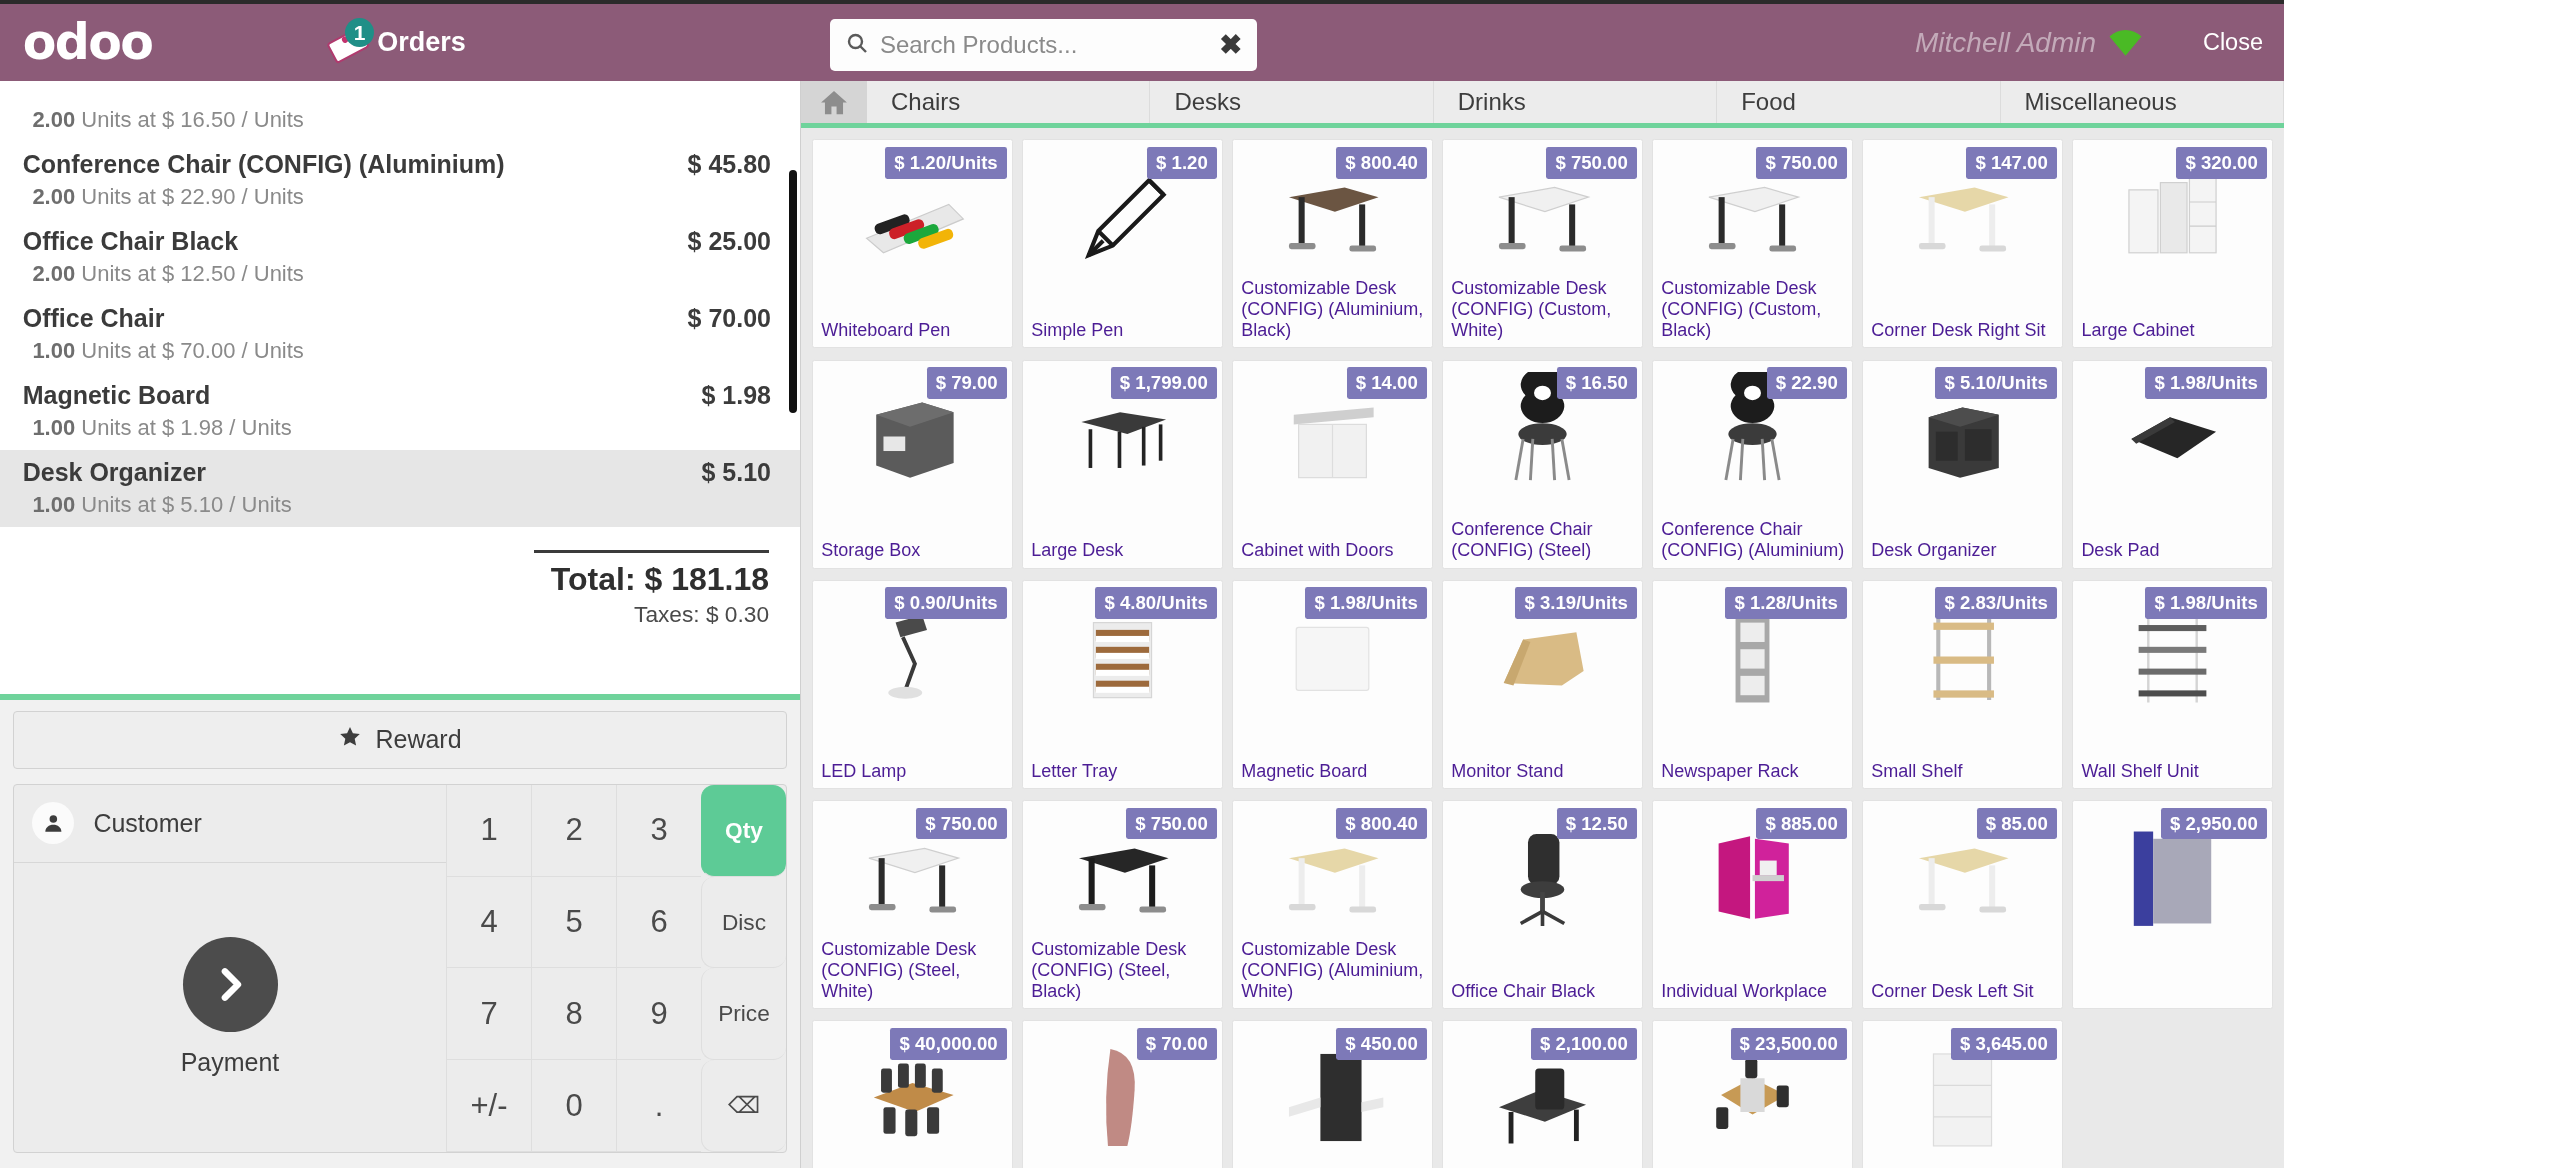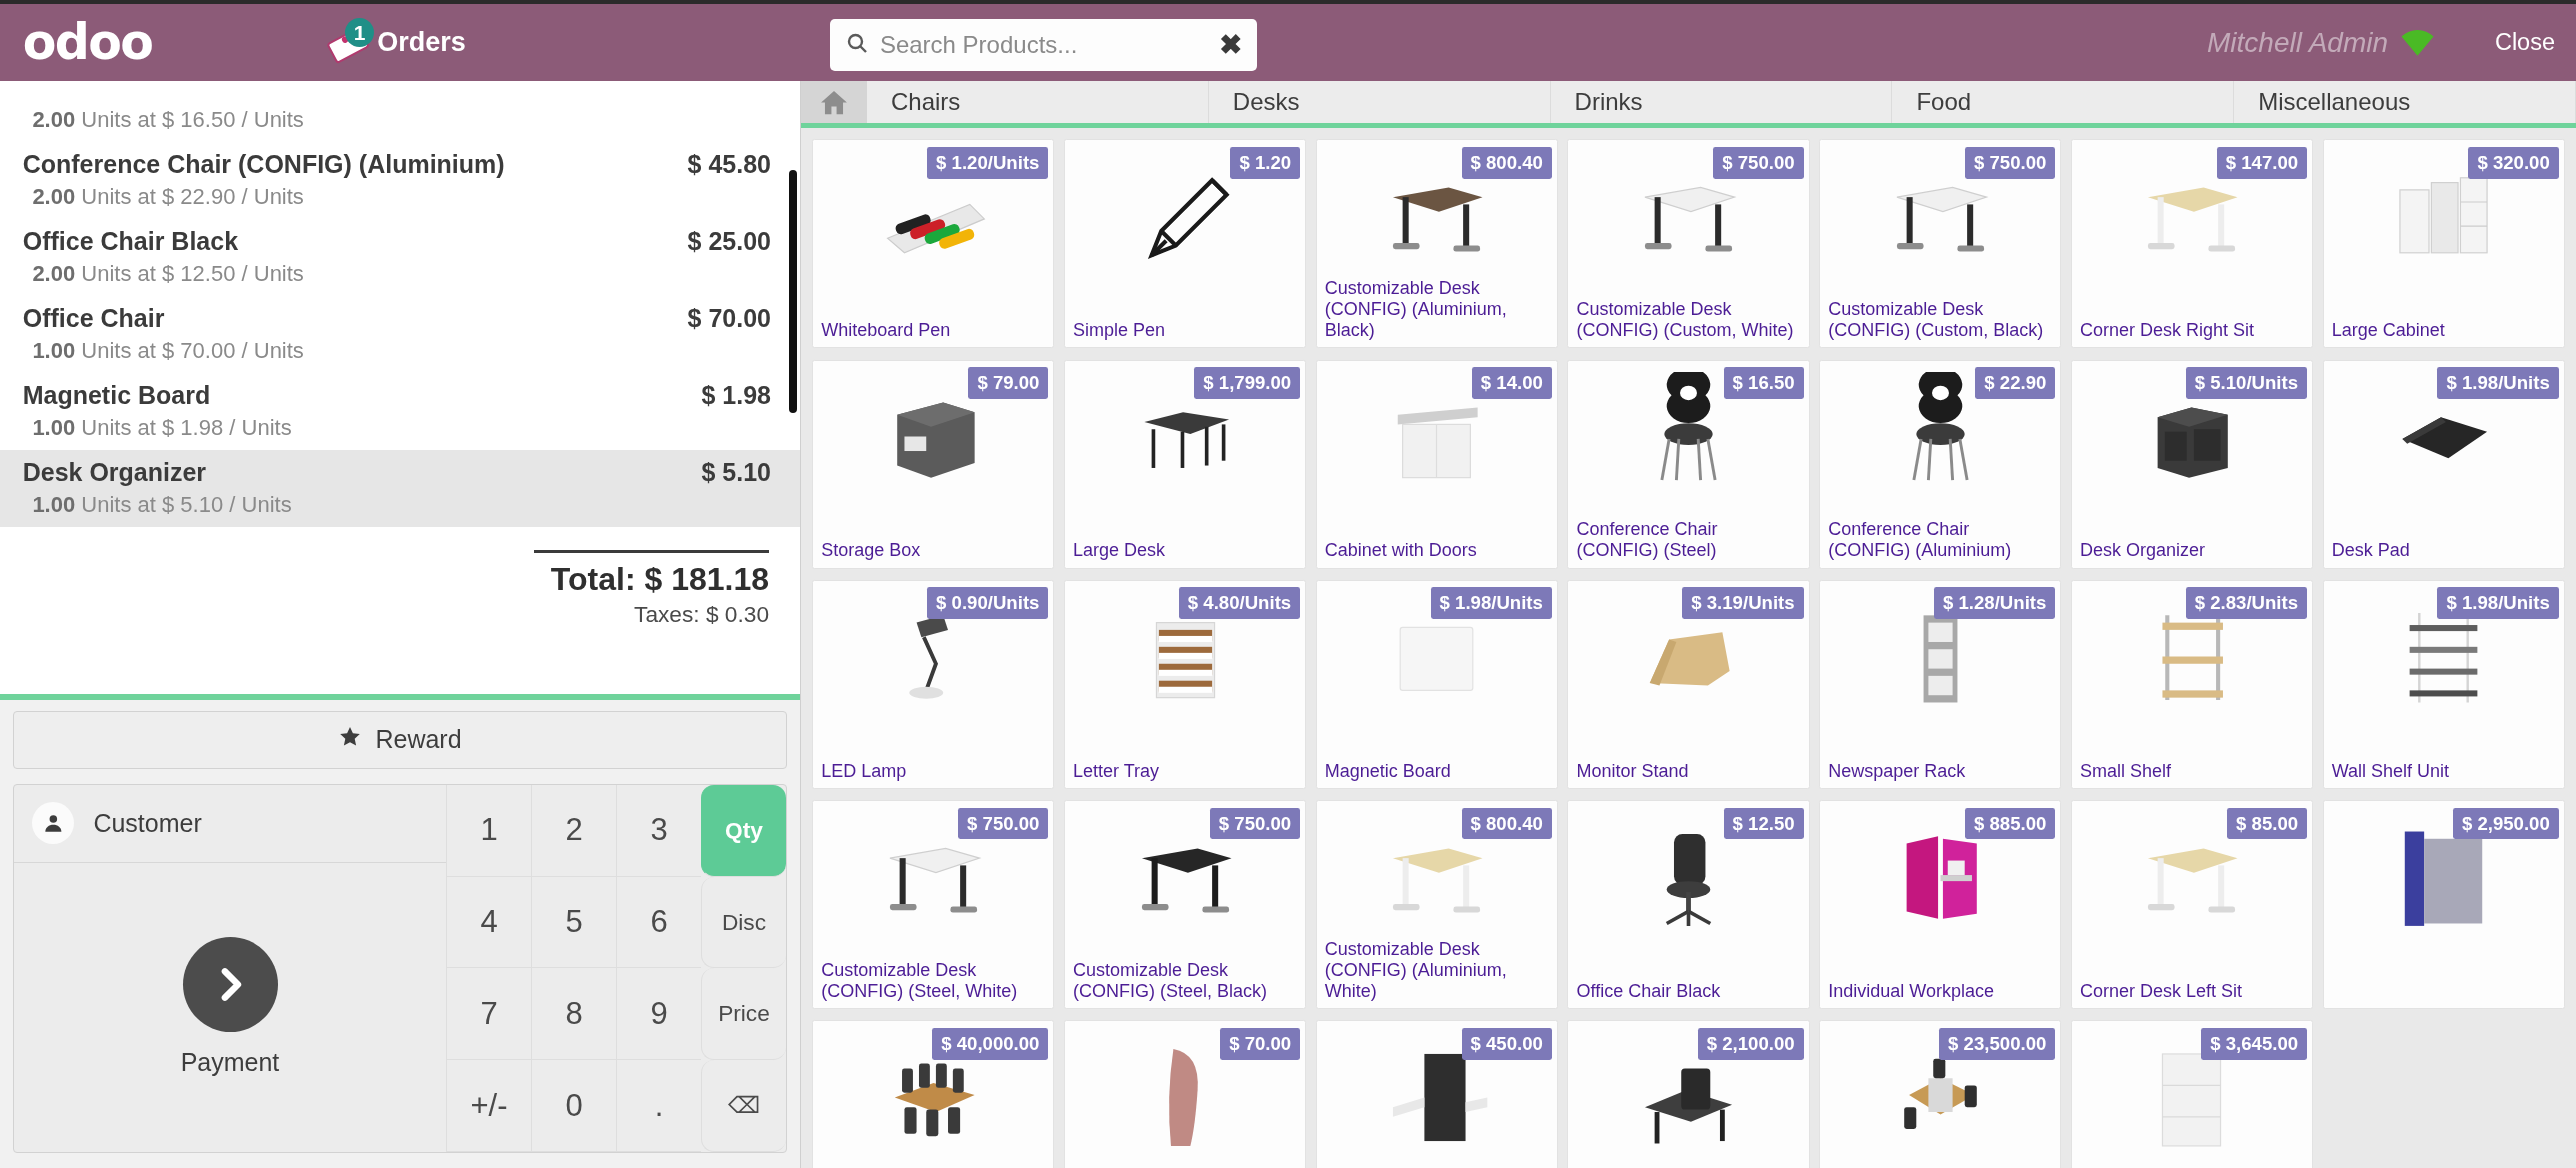--- a/index.html
+++ b/index.html
@@ -1,21 +1,21 @@
 <!DOCTYPE html>
 <html style="font-size:13px"><head>
 <meta charset="utf-8">
 <style>
   * { box-sizing: border-box; margin: 0; padding: 0; }
   html, body {
     width: 2576px; height: 1168px;
     font-family: "Liberation Sans", sans-serif;
     background: #ffffff; overflow: hidden;
   }
-  .app { position: relative; width: 2576px; height: 1168px; display: flex; flex-direction: column; }
+  .app { position: relative; width: 2284px; height: 1168px; display: flex; flex-direction: column; }
 
   
   .topbar {
     height: 81px; background: #8c5b78; display: flex; align-items: center;
     position: relative; flex: 0 0 81px; border-top: 4.9px solid #2b2b2b;
   }
   .logo { margin-left: 22.7px; font-size: 49px; font-weight: 700; color: #ffffff;
           letter-spacing: -1.6px; font-family: "DejaVu Sans", sans-serif; line-height: 1; }
   .orders-btn { display: flex; align-items: center; margin-left: 162px; position: relative;
                 padding: 4.9px 11.3px; border-radius: 3.2px; }
@@ -91,21 +91,21 @@
   .pad-right { width: 340px; flex: 0 0 340px; display: grid;
                grid-template-columns: repeat(4, 1fr); grid-template-rows: repeat(4, 1fr); }
   .key { display: flex; align-items: center; justify-content: center; font-size: 31px; color: #4a4a4a;
          border-left: 1.6px solid #dedede; border-bottom: 1.6px solid #dedede; background: #ececec; }
   .key.mode { font-size: 22.7px; border-radius: 13px; }
   .key.active { background: #5dcb96; color: #ffffff; font-weight: 700; border-left-color: #5dcb96; }
 
   
   .right { flex: 1; display: flex; flex-direction: column; min-width: 0; background: #e9e9e9; }
   .cats { height: 47px; flex: 0 0 47px; display: flex; background: #d946ef;
-          border-bottom: 5.7px solid #6fd39b; }
+          border-bottom: 5.7px solid #6fd39b; justify-content: flex-end; }
   .cat-home { width: 66px; flex: 0 0 66px; background: #d5d5d5;
               display: flex; align-items: center; justify-content: center; }
   .cat { flex: 1; display: flex; align-items: center; padding-left: 24px; font-size: 24px;
          color: #3d3d3d; background: #ececec; border-right: 1.6px solid #dcdcdc; }
 
   .grid { flex: 1; padding: 11.3px 11.3px 0 11.3px; display: grid; grid-template-columns: repeat(7, 1fr);
           gap: 11.3px 9.7px; align-content: start; overflow: hidden; }
   .card { position: relative; background: #fdfdfd; border: 0.8px solid #e2e2e2; border-radius: 2.4px;
           height: 209px; overflow: hidden; cursor: pointer; }
   .thumb { position: absolute; left: 0; right: 0; top: 4.9px; height: 142px;

